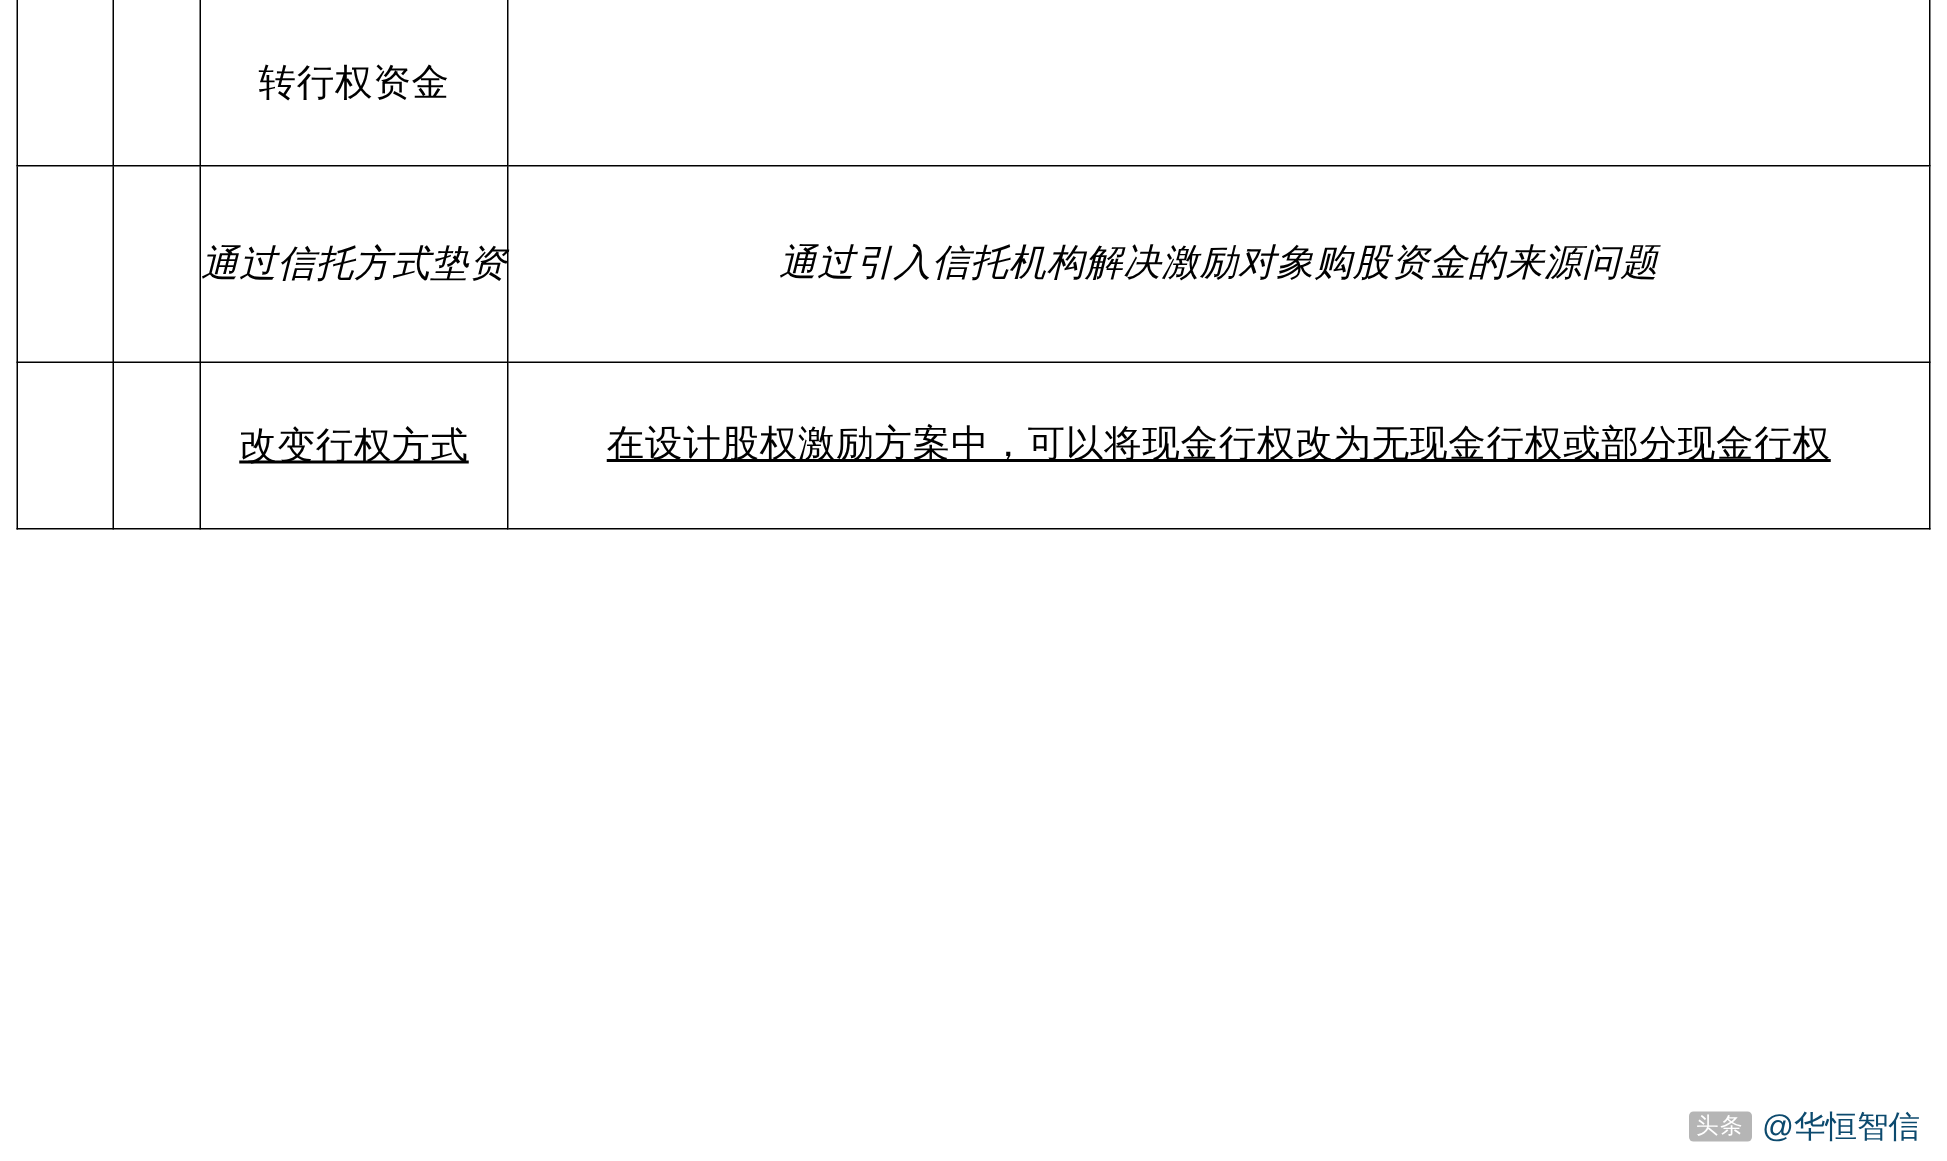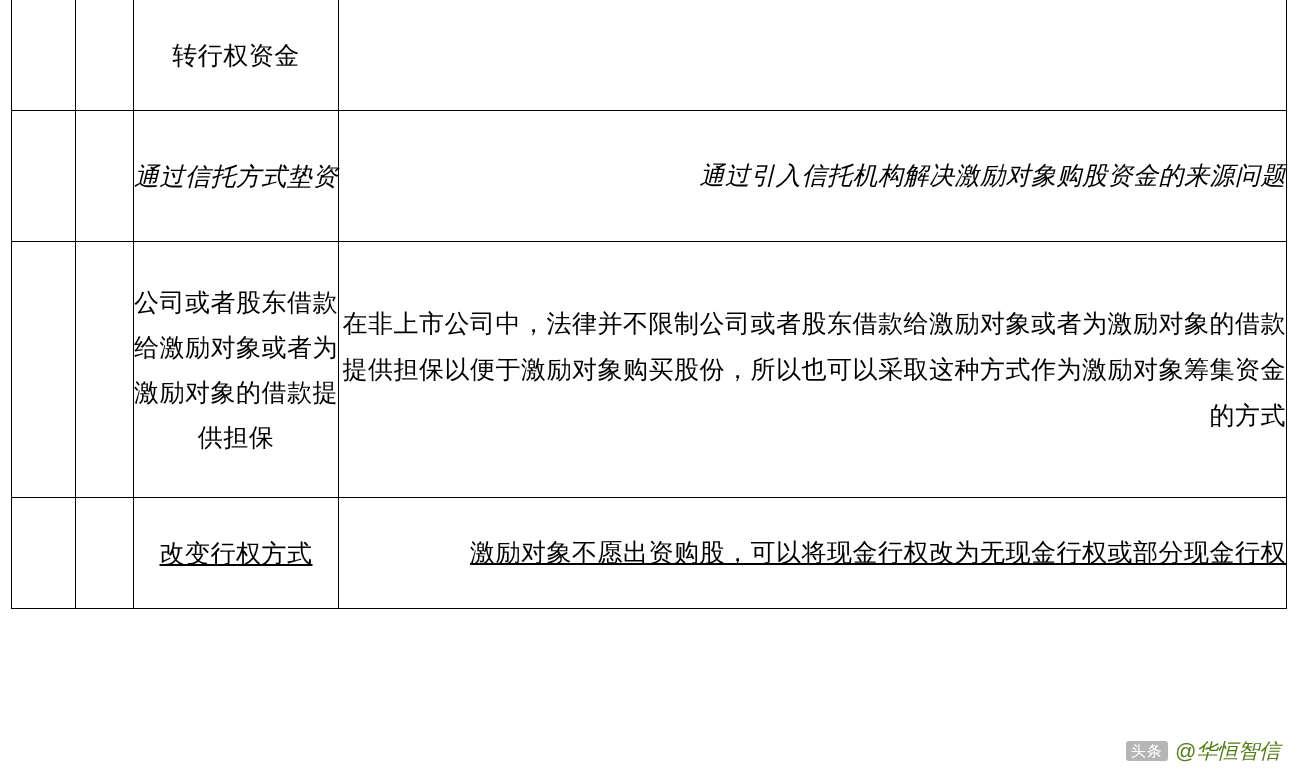--- a/index.html
+++ b/index.html
@@ -40,21 +40,21 @@
   col.c-desc    { width: 948px; }
 
   .cell-label {
     text-align: center;
     font-size: 25px;
     line-height: 45px;
     padding: 6px 6px;
     letter-spacing: 0.5px;
   }
   .cell-desc {
-    text-align: right;
+    text-align: center;
     font-size: 25px;
     line-height: 46px;
     padding: 8px 12px 8px 14px;
     letter-spacing: 0.5px;
   }
   .cell-blank { }
 
   
   tr.r1 td { height: 110px; }
   tr.r2 td { height: 130px; font-style: italic; }
@@ -78,22 +78,21 @@
   .watermark .wm-logo {
     background: #b5b5b5;
     color: #ffffff;
     font-size: 15px;
     padding: 2px 5px;
     border-radius: 3px;
     letter-spacing: 1px;
     line-height: 1.1;
   }
   .watermark .wm-text {
-    color: #4d7c0f;
-    font-style: italic;
+    color: #0c4a6e;
   }
 </style>
 </head>
 <body>
 
 <div class="page">
 
   <table class="doc-table">
     <colgroup>
       <col class="c-spacer1">
@@ -107,31 +106,25 @@
         <td class="cell-blank"></td>
         <td class="cell-label">转行权资金</td>
         <td class="cell-desc"></td>
       </tr>
       <tr class="r2">
         <td class="cell-blank"></td>
         <td class="cell-blank"></td>
         <td class="cell-label">通过信托方式垫资</td>
         <td class="cell-desc">通过引入信托机构解决激励对象购股资金的来源问题</td>
       </tr>
-      <tr class="r3">
-        <td class="cell-blank"></td>
-        <td class="cell-blank"></td>
-        <td class="cell-label">公司或者股东借款给激励对象或者为激励对象的借款提供担保</td>
-        <td class="cell-desc">在非上市公司中，法律并不限制公司或者股东借款给激励对象或者为激励对象的借款提供担保以便于激励对象购买股份，所以也可以采取这种方式作为激励对象筹集资金的方式</td>
-      </tr>
       <tr class="r5">
         <td class="cell-blank"></td>
         <td class="cell-blank"></td>
         <td class="cell-label">改变行权方式</td>
-        <td class="cell-desc">激励对象不愿出资购股，可以将现金行权改为无现金行权或部分现金行权</td>
+        <td class="cell-desc">在设计股权激励方案中，可以将现金行权改为无现金行权或部分现金行权</td>
       </tr>
     </tbody>
   </table>
 
   <div class="watermark">
     <span class="wm-logo">头条</span>
     <span class="wm-text">@华恒智信</span>
   </div>
 
 </div>

